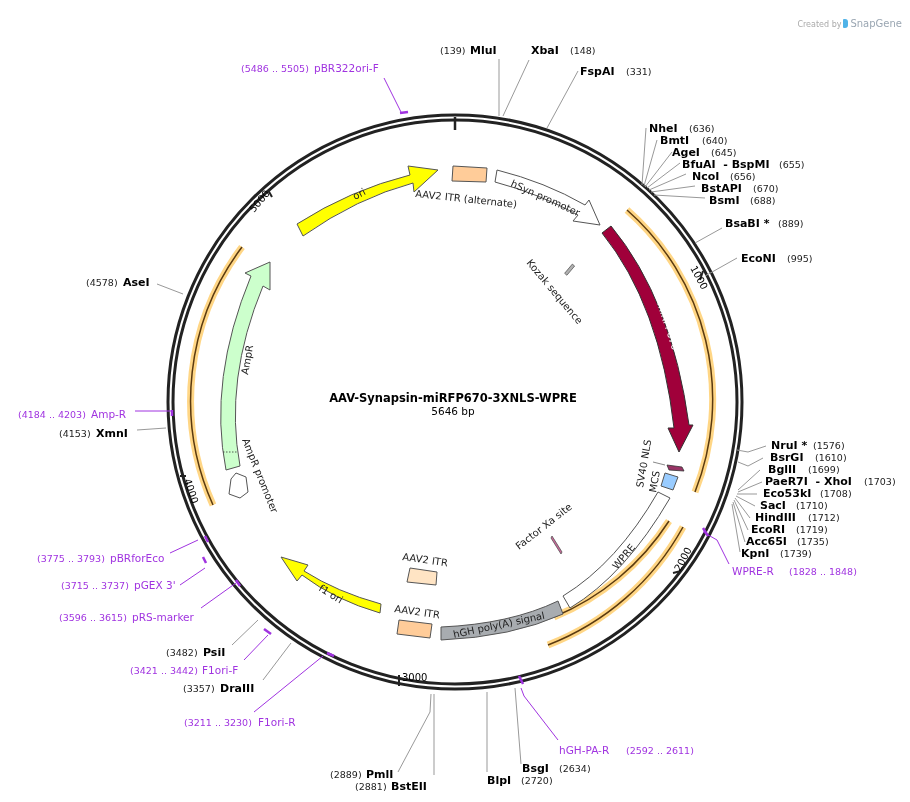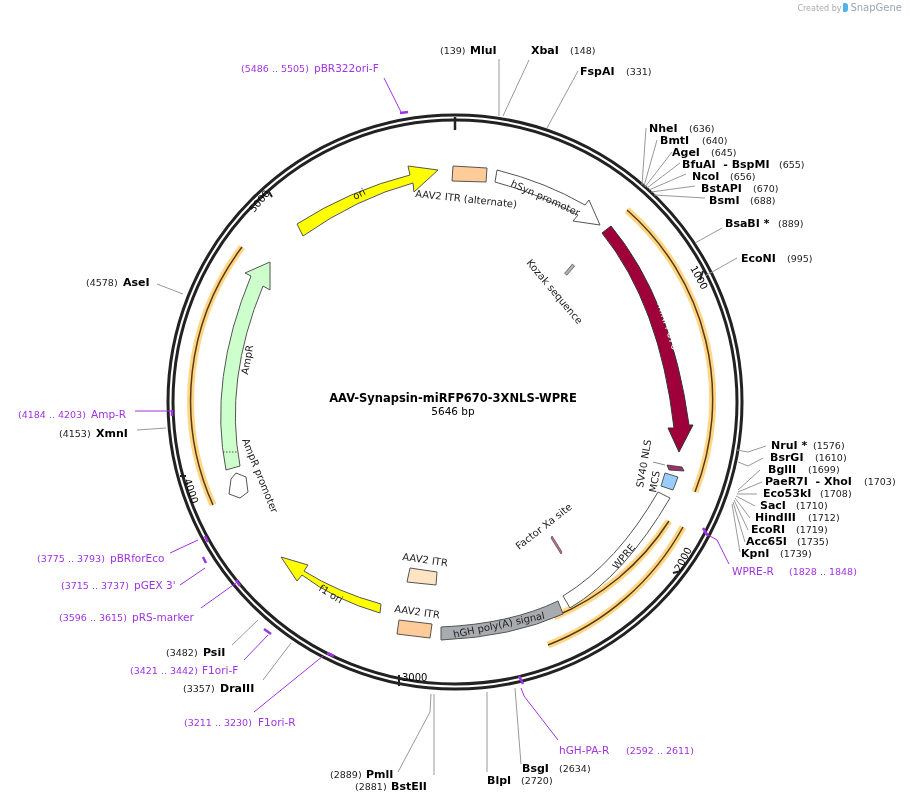--- a/index.html
+++ b/index.html
@@ -1,18 +1,18 @@
 <!DOCTYPE html>
 <html><head>
 <meta charset="utf-8">
 <style>
   html, body { margin:0; padding:0; background:#ffffff; }
   body { width:910px; height:802px; position:relative; overflow:hidden; font-family:"DejaVu Sans", sans-serif; }
   #map { position:absolute; left:0; top:0; width:910px; height:802px; }
-  .credit { position:absolute; right:8px; top:2px; font-size:8px; color:#aaaaaa; font-family:"DejaVu Sans", sans-serif; }
+  .credit { position:absolute; right:8px; top:18px; font-size:8px; color:#aaaaaa; font-family:"DejaVu Sans", sans-serif; }
   .credit .sg { font-size:10px; color:#9aa6b2; }
   .credit .logo { display:inline-block; width:5px; height:9px; background:#4fb3e8; border-radius:1px 3px 3px 1px; margin:0 2px; vertical-align:-1px; }
   text { font-family:"DejaVu Sans", sans-serif; }
   .enz { font-weight:bold; font-size:11px; fill:#000; }
   .pos { font-size:9.5px; fill:#222; }
   .primer { font-size:10.5px; fill:#a033e0; }
   .primerpos { font-size:9.5px; fill:#a033e0; }
   .flab { font-size:10px; fill:#222; }
   .tick { font-size:10px; fill:#000; }
 </style>

